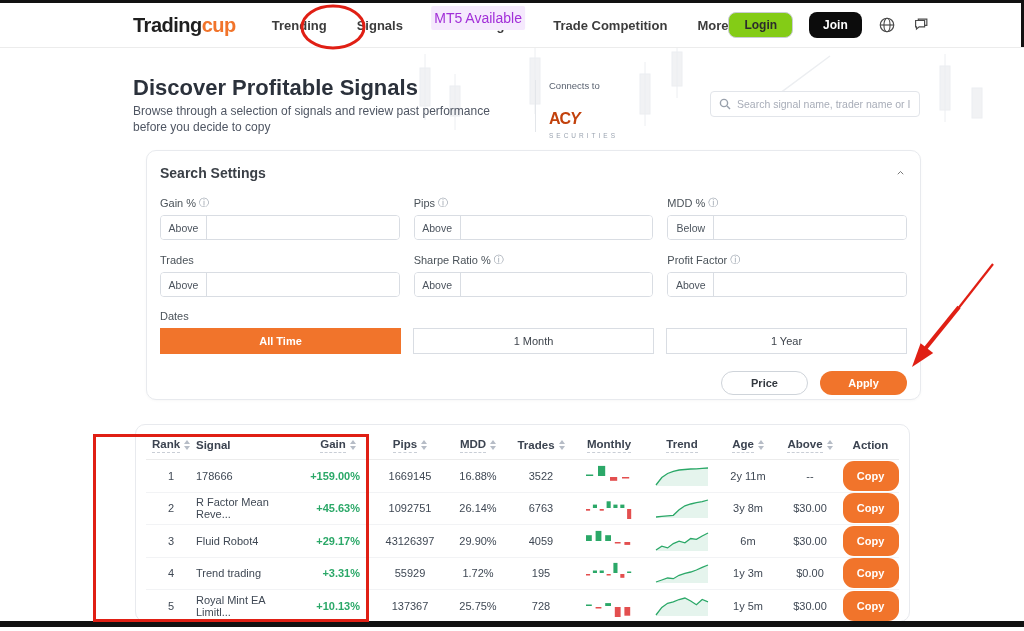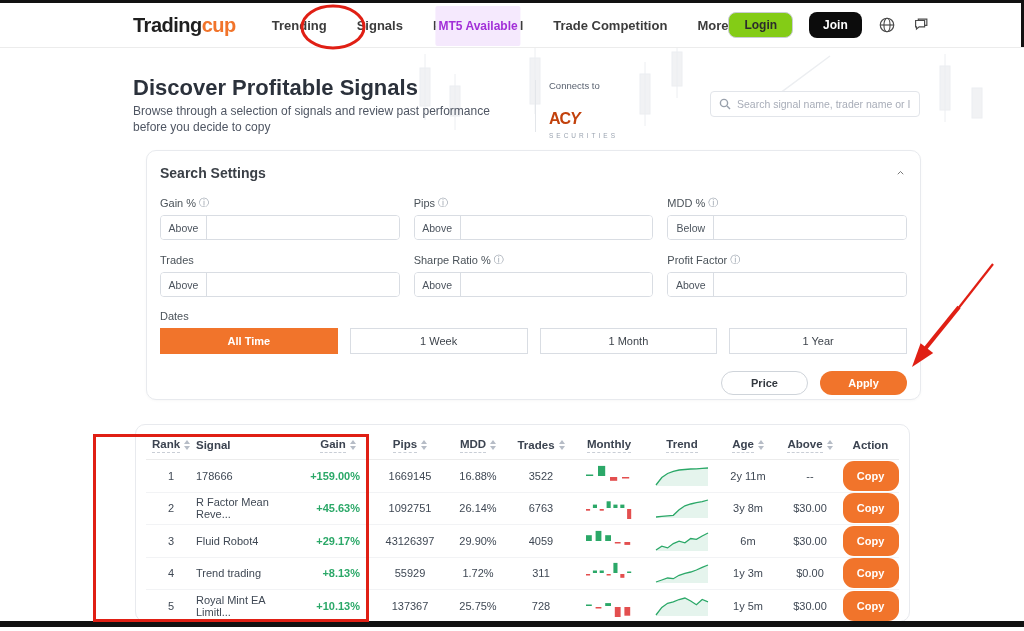--- a/index.html
+++ b/index.html
@@ -11,22 +11,22 @@
   .frame-bottom { top:621px; height:6px; }
   .frame-right { position:absolute; top:0; right:0; width:3px; height:47px; background:#111; z-index:50; }
 
   
   .navbar { position:absolute; top:3px; left:0; width:1024px; height:45px; background:#fff;
             border-bottom:1px solid #ececec; display:flex; align-items:center; z-index:5; }
   .logo { margin-left:133px; font-size:20px; font-weight:800; letter-spacing:-0.5px; cursor:pointer; }
   .logo .dark { color:#1f1f1f; } .logo .orange { color:#F1742B; }
   .nav-items { display:flex; align-items:center; margin-left:36px; gap:30px; }
   .nav-item { font-size:13px; font-weight:600; color:#3c3c3c; position:relative; cursor:pointer; white-space:nowrap; }
-  .mt5-badge { position:absolute; top:-12px; left:50%; transform:translateX(-50%); font-size:12px; font-weight:700;
-               color:#A22FD8; background:#f5e9fd; padding:13px 3px; border-radius:2px; white-space:nowrap; }
+  .mt5-badge { position:absolute; top:-12px; left:50%; transform:translateX(-50%); font-size:14px; font-weight:400;
+               color:#A22FD8; background:#f5e9fd; padding:4px 3px; border-radius:2px; white-space:nowrap; }
   .nav-right { margin-left:auto; margin-right:100px; display:flex; align-items:center; gap:16px; }
   .btn-login { border:1px solid #c9cdd3; border-radius:8px; background:#84cc16; padding:5px 15px;
                font-size:12px; font-weight:600; color:#2c2c2c; cursor:pointer; }
   .btn-join { border:none; border-radius:8px; background:#0c0c0c; padding:6px 14px;
               font-size:12px; font-weight:600; color:#fff; cursor:pointer; }
   .nav-icon { width:18px; height:18px; color:#4a4a4a; cursor:pointer; }
 
   
   .hero-bg { position:absolute; top:48px; left:0; width:1024px; height:110px; pointer-events:none; }
   .hero-title { position:absolute; left:133px; top:75px; font-size:22px; font-weight:700; color:#2b313b; }
@@ -230,21 +230,20 @@
         </div>
       <div class="f-input">
           <span class="f-prefix">Above</span>
           <input type="text" style="">
         </div>
     </div>
   </div>
   <div class="dates-label">Dates</div>
   <div class="date-row">
     <button class="date-btn active">All Time</button>
-    <button class="date-btn">1 Week</button>
     <button class="date-btn">1 Month</button>
     <button class="date-btn">1 Year</button>
   </div>
   <div class="panel-actions">
     <button class="btn-reset">Price</button>
     <button class="btn-apply">Apply</button>
   </div>
 </div>
 
 <div class="table-card">
@@ -396,24 +395,24 @@
     <div class="td">6m</div>
     <div class="td">$30.00</div>
     <div class="td">
         <button class="copy-btn">Copy</button>
       </div>
   </div>
 
   <div class="tgrid tr">
     <div class="td">4</div>
     <div class="td left">Trend trading</div>
-    <div class="td right gain">+8.13%</div>
+    <div class="td right gain">+3.31%</div>
     <div class="td">55929</div>
     <div class="td">1.72%</div>
-    <div class="td">311</div>
+    <div class="td">195</div>
     <div class="td">
         <svg class="mini" width="48" height="22">
           <rect x="1.0" width="4.1" y="12.0" height="1.5" fill="#E34F4F"></rect>
           <rect x="7.9" width="4.1" y="8.5" height="2.5" fill="#2BA868"></rect>
           <rect x="14.7" width="4.1" y="8.5" height="2.5" fill="#2BA868"></rect>
           <rect x="21.6" width="4.1" y="12.0" height="1.5" fill="#E34F4F"></rect>
           <rect x="28.4" width="4.1" y="0.9" height="10.1" fill="#2BA868"></rect>
           <rect x="35.3" width="4.1" y="12.0" height="3.8" fill="#E34F4F"></rect>
           <rect x="42.1" width="4.1" y="9.5" height="1.5" fill="#2BA868"></rect>
         </svg>

